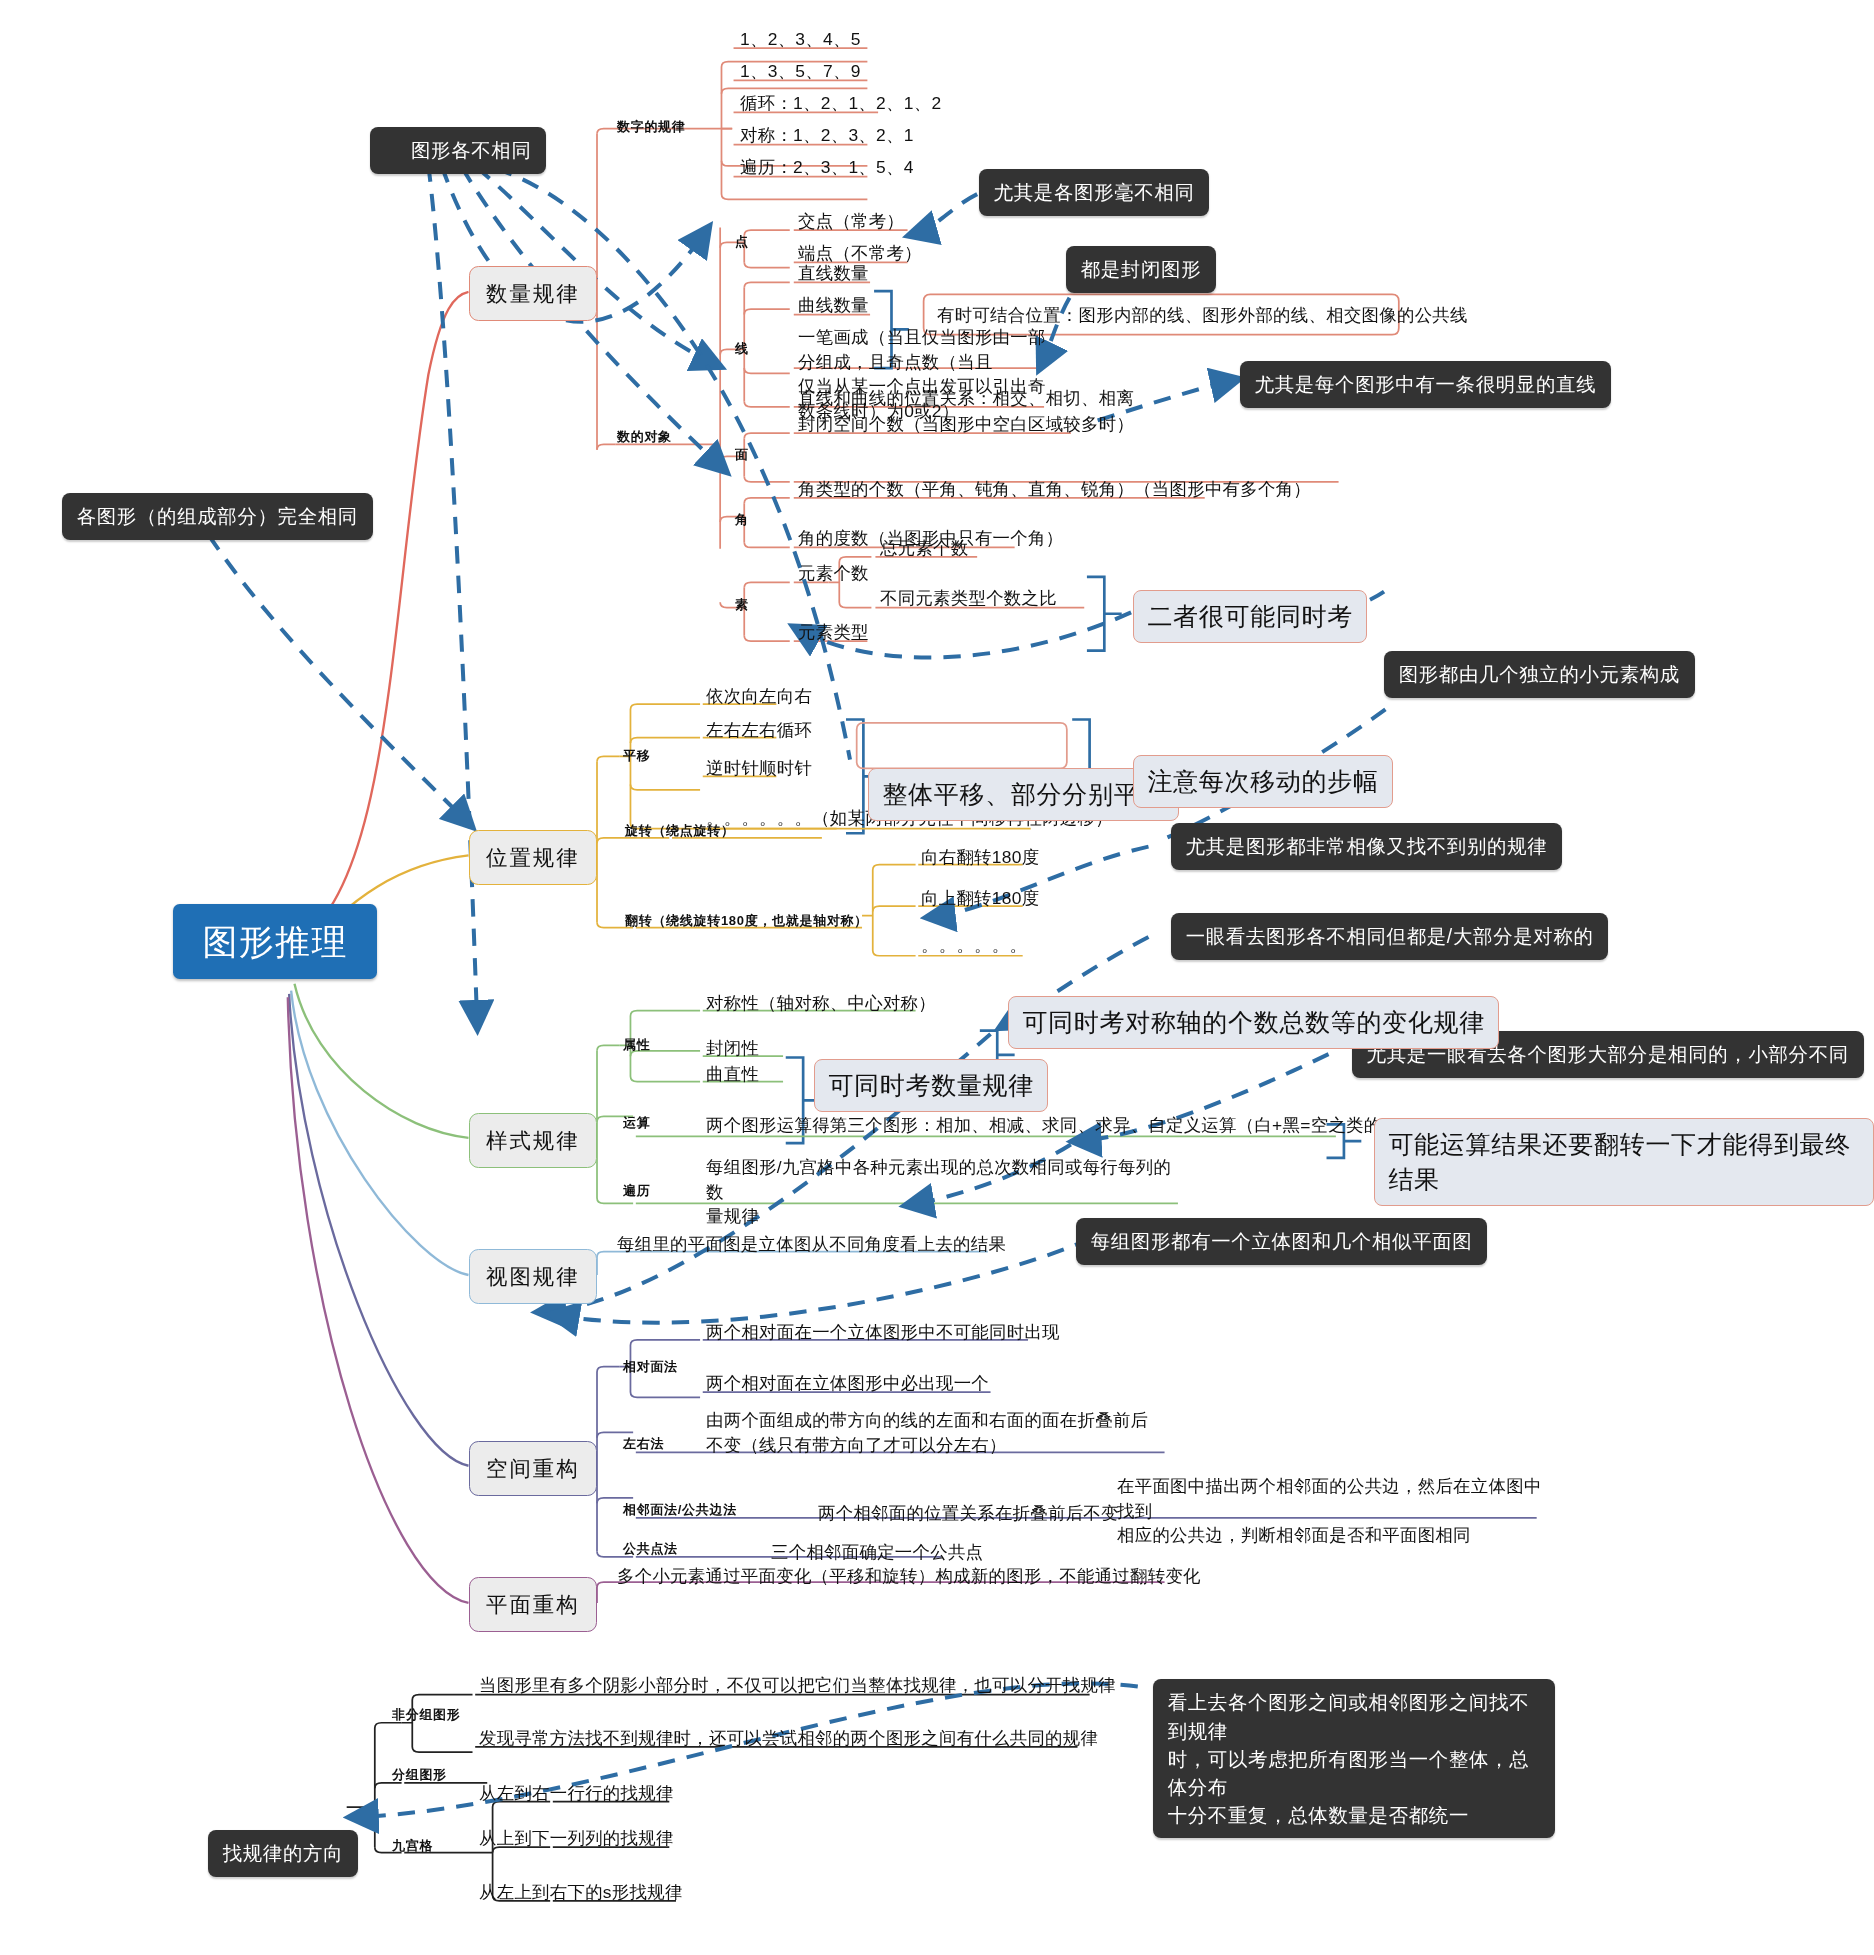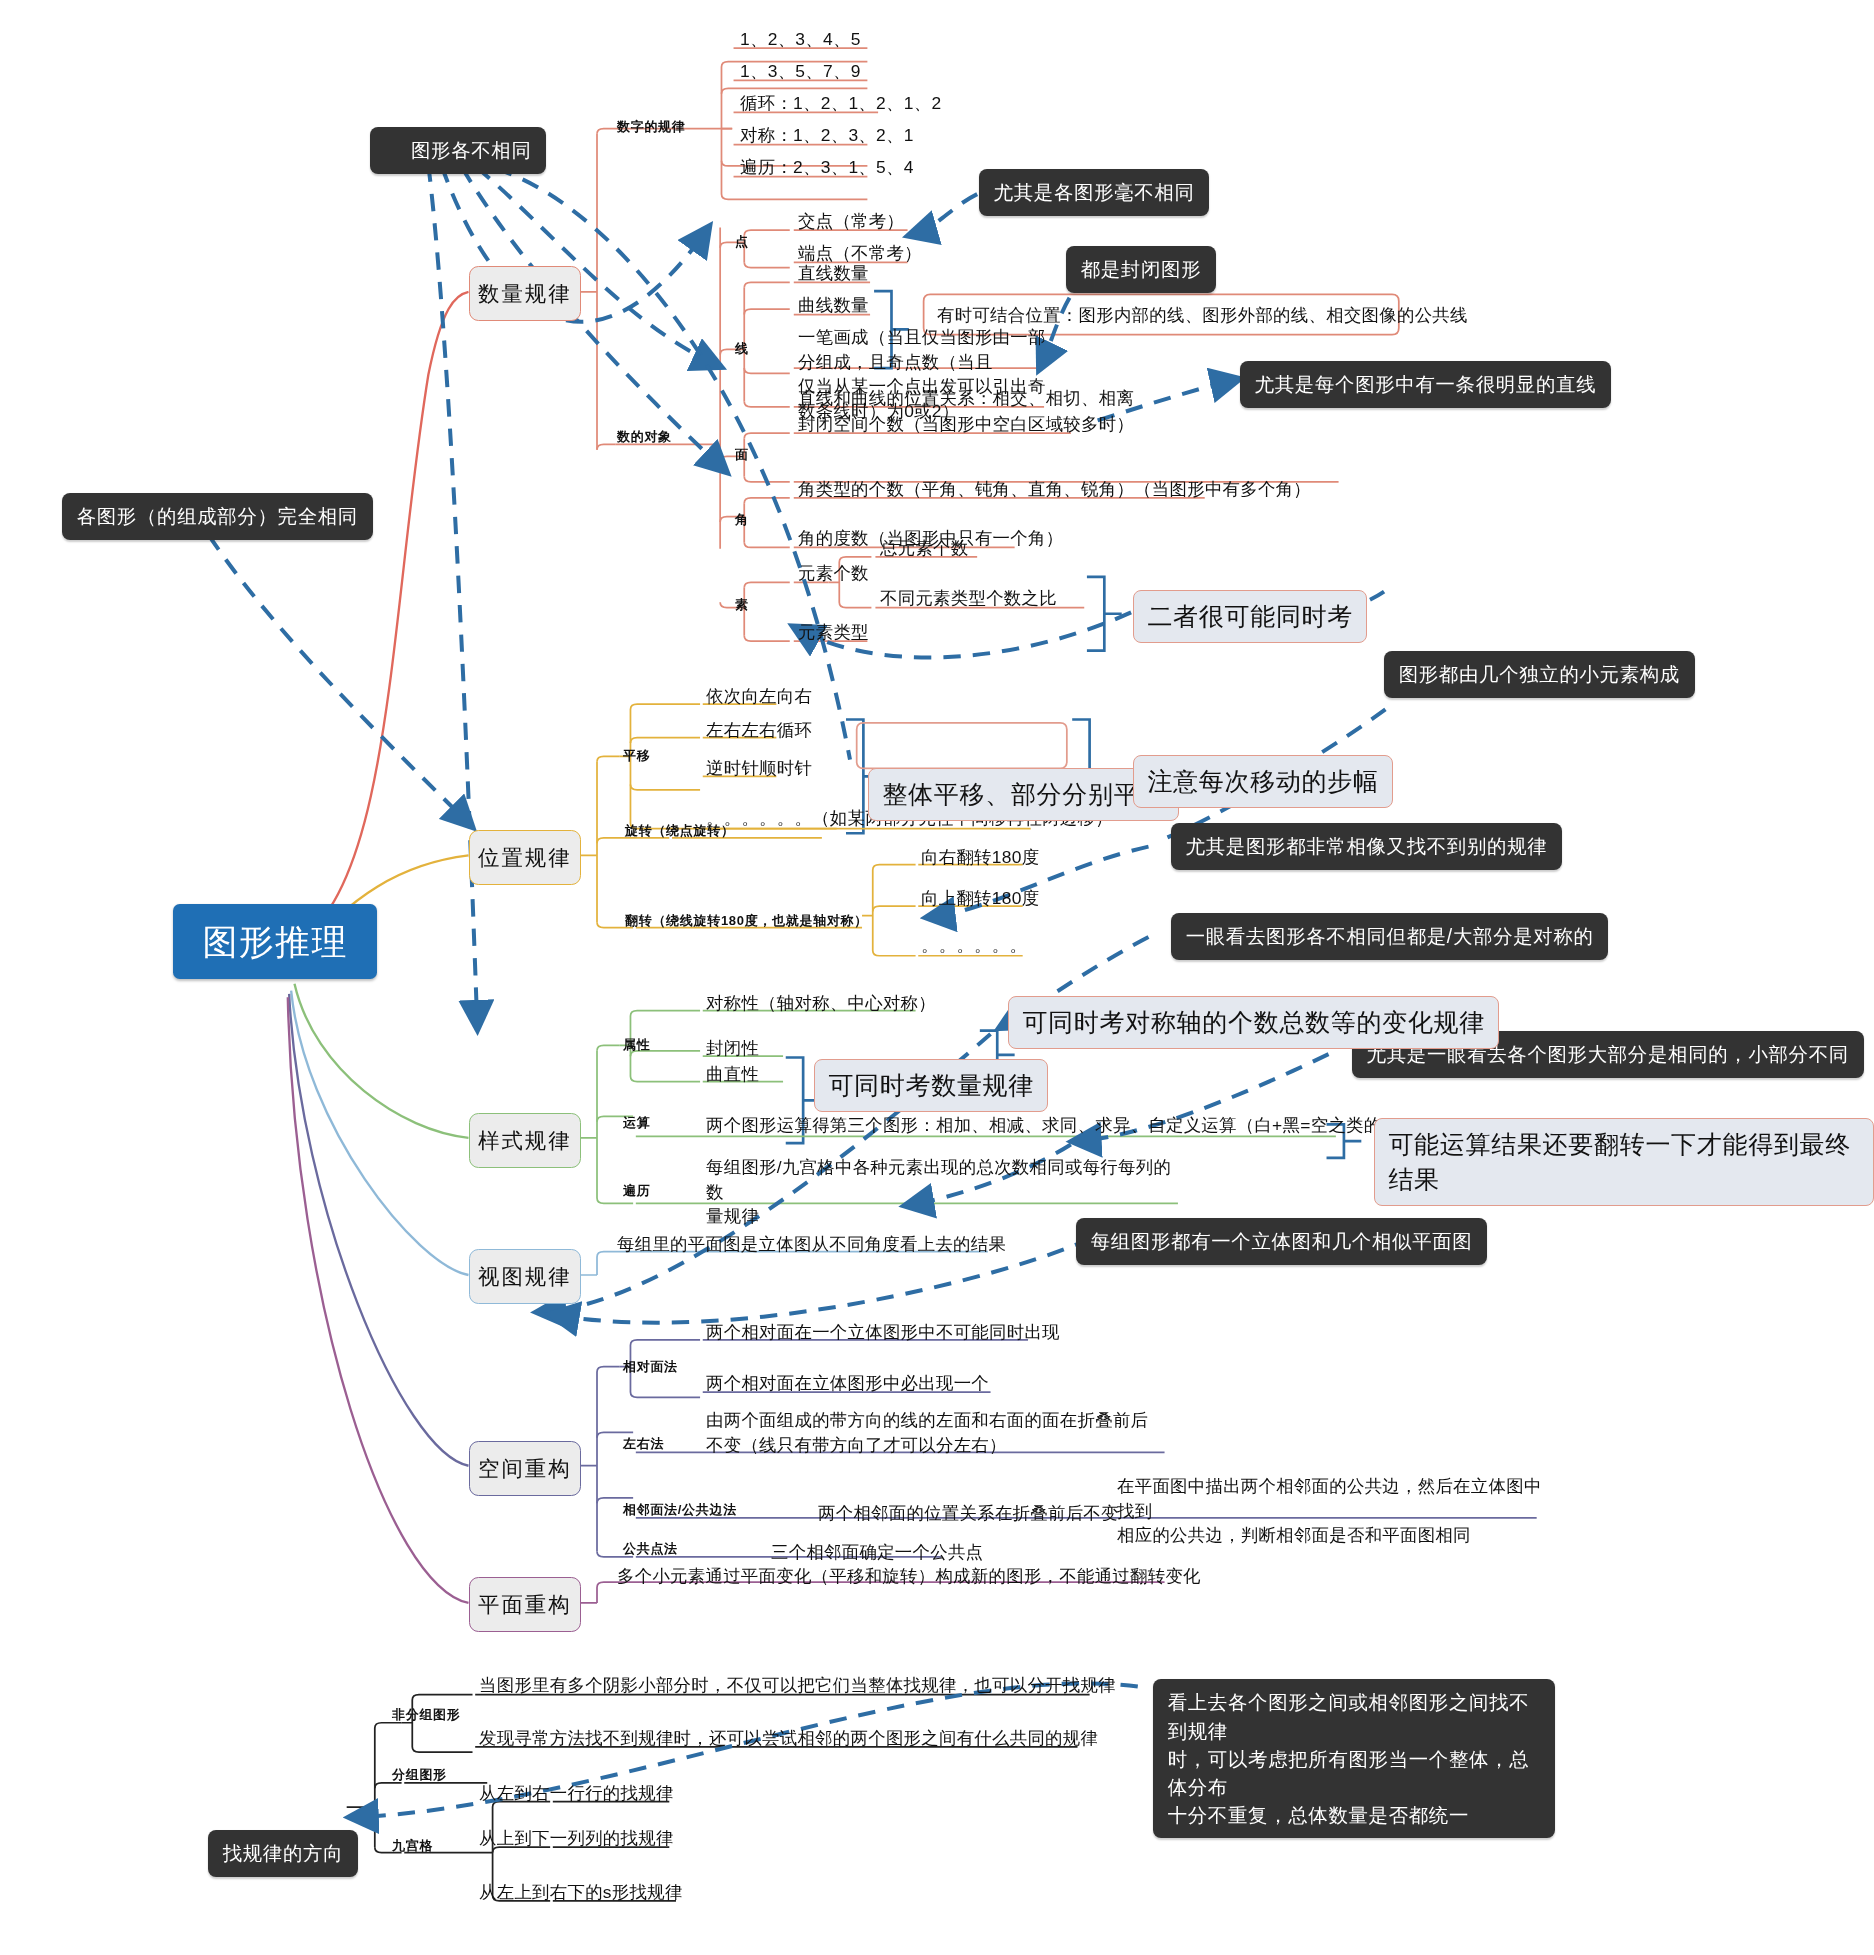--- a/index.html
+++ b/index.html
@@ -12,21 +12,21 @@
   
   .root{
     background:#1f6fb5;color:#fff;border-radius:6.7px;
     font-size:35px;line-height:1;padding:20px 29.5px;letter-spacing:1.3px;
     box-shadow:0 1.3px 2.7px rgba(0,0,0,.25);
   }
 
   
   .l1{
     background:#ececec;border:1.3px solid #bbb;border-radius:9.4px;
-    font-size:21.4px;padding:12px 8px;color:#111;text-align:center;letter-spacing:2px;
+    font-size:21.4px;padding:12px 16px;color:#111;text-align:center;letter-spacing:2px;
   }
   .l1.c-red{border-color:#e08a78;}
   .l1.c-yellow{border-color:#e3b23c;}
   .l1.c-green{border-color:#8cc07a;}
   .l1.c-blue{border-color:#8fb9d8;}
   .l1.c-navy{border-color:#6a6a9e;}
   .l1.c-purple{border-color:#9b5f92;}
 
   
   .dark{

